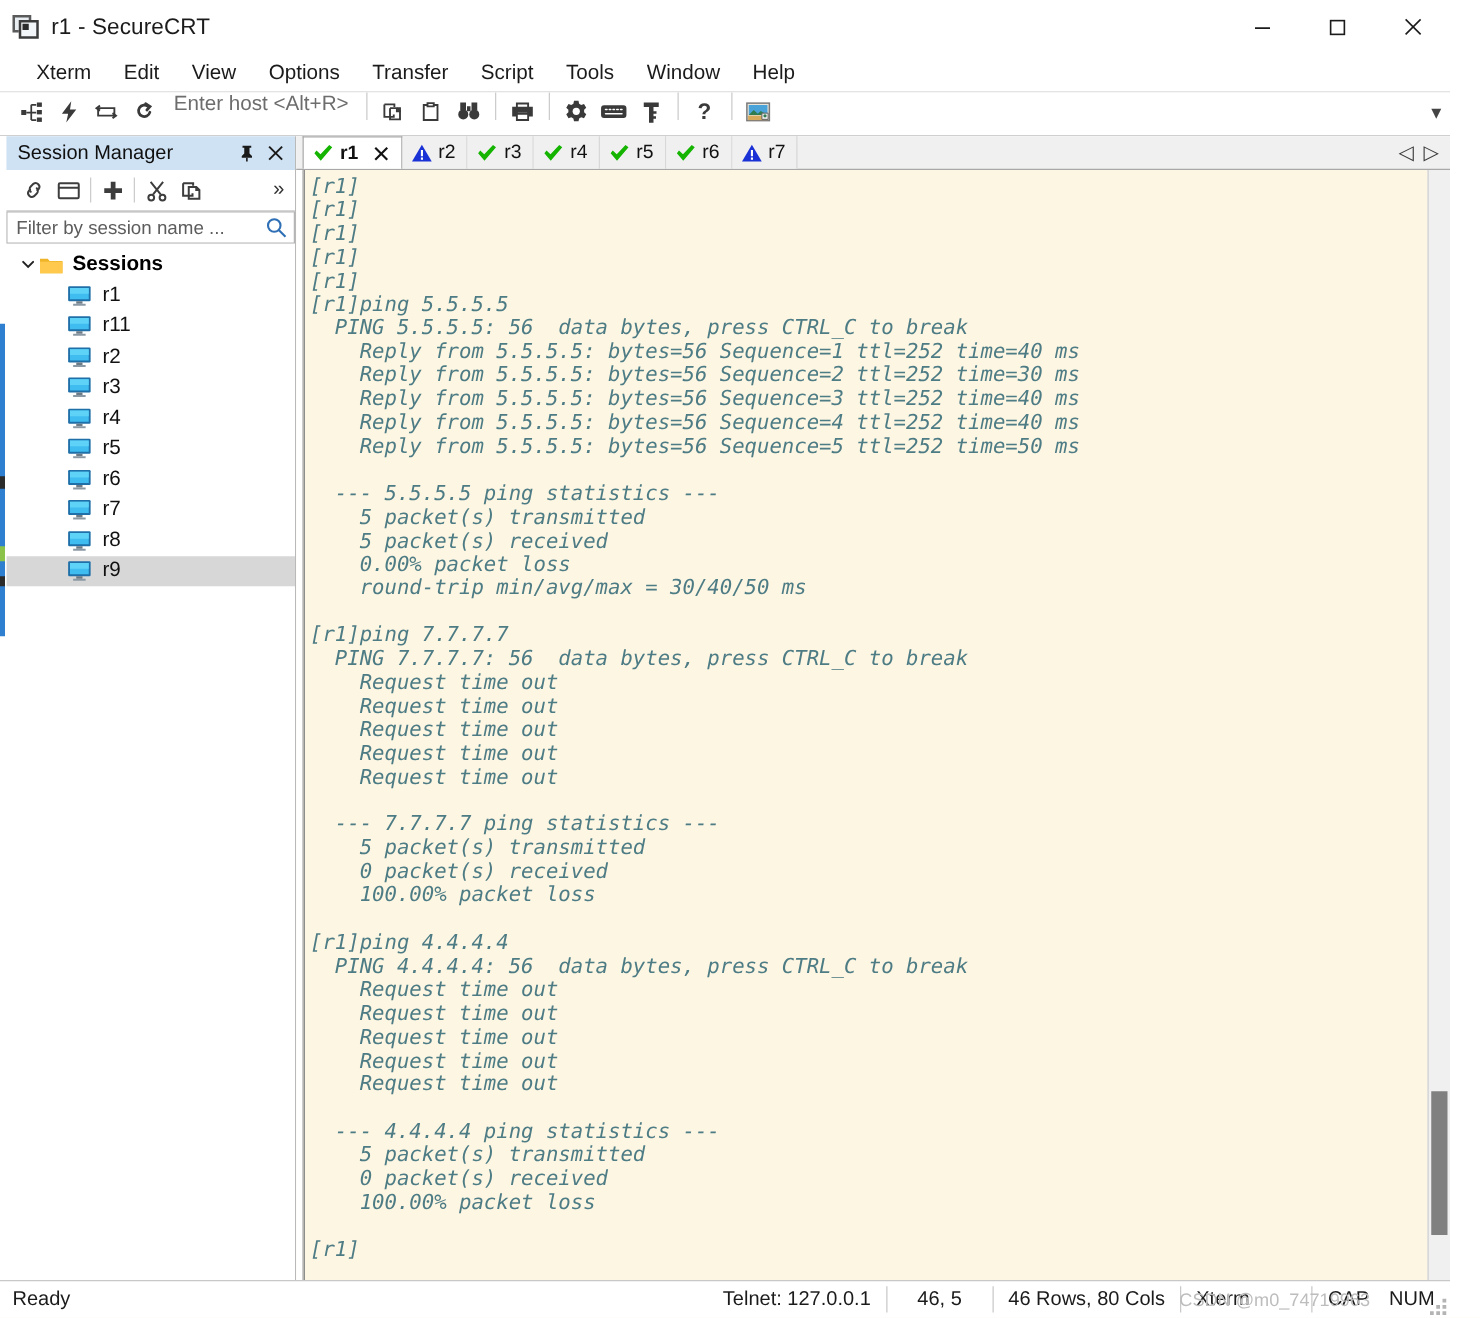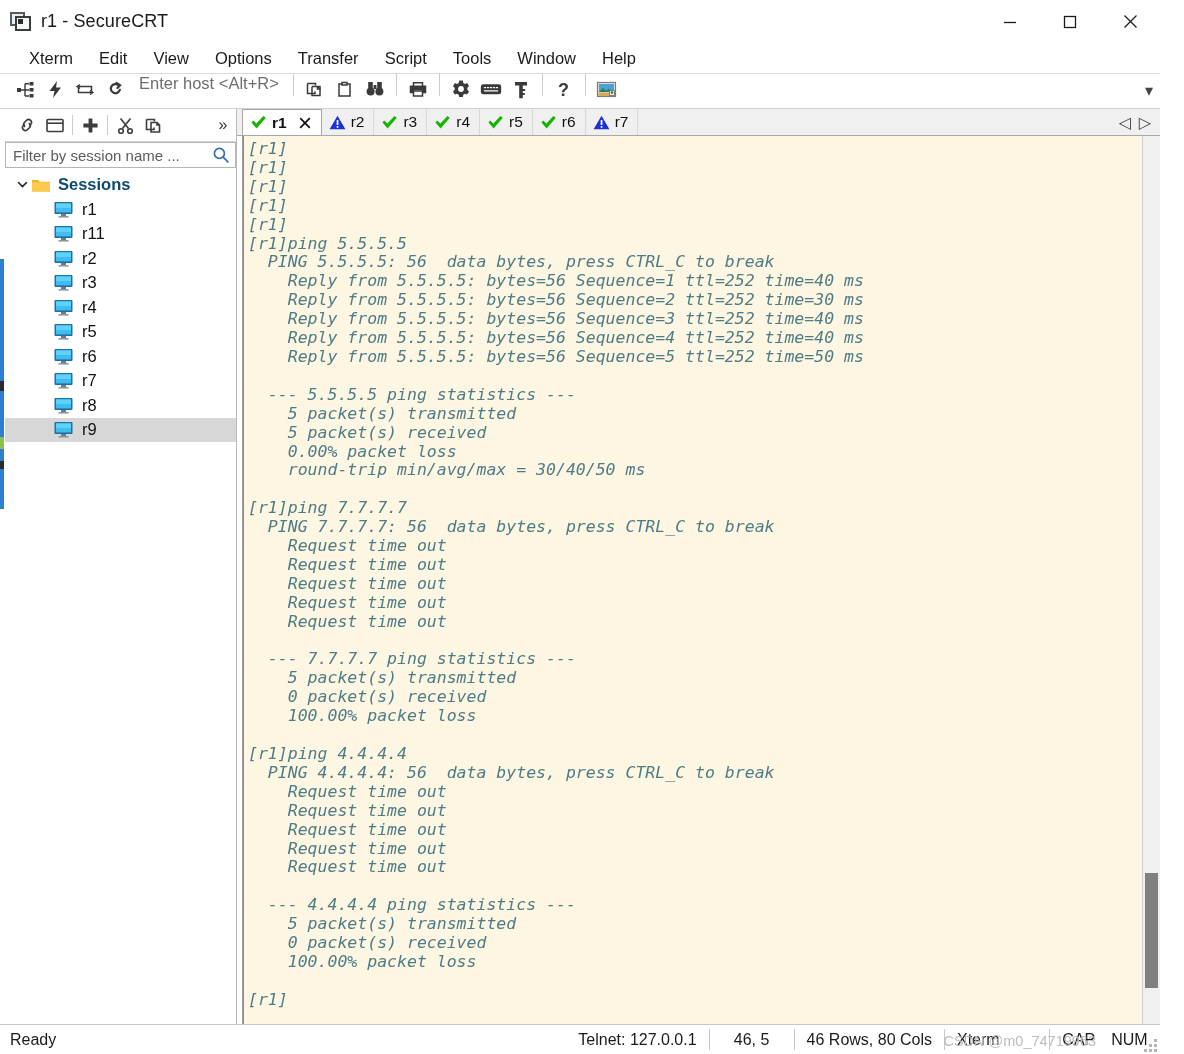--- a/index.html
+++ b/index.html
@@ -154,21 +154,21 @@
   .search-icon { width: 18px; height: 18px; color: #2f6fb5; flex: 0 0 18px; }
 
   .sp-tree {
     flex: 1 1 auto; overflow: hidden; background: #ffffff; padding-top: 4px;
   }
   .tree-root {
     display: flex; align-items: center; height: 25px; padding-left: 9px;
   }
   .twisty { width: 17px; height: 17px; display: flex; align-items: center; justify-content: center; color: #222; flex: 0 0 17px; }
   .folder-icon { width: 20px; height: 16px; margin-right: 7px; flex: 0 0 20px; }
-  .tree-root-label { font-size: 16.5px; color: #0c4a6e; font-weight: 700; }
+  .tree-root-label { font-size: 16.5px; color: #000000; font-weight: 700; }
   .tree-item {
     display: flex; align-items: center; height: 24.5px; padding-left: 48px;
   }
   .tree-item.selected { background: #d7d7d7; }
   .monitor-icon { width: 21px; height: 17px; margin-right: 8px; flex: 0 0 21px; }
   .tree-item-label { font-size: 16.5px; color: #111111; }
 
   
   .term-col { flex: 1 1 auto; display: flex; flex-direction: column; min-width: 0; background: #ffffff; }
 
@@ -399,20 +399,37 @@
   <div class="body-split">
 
     <div class="edge-strip">
       <div class="bluebar"></div>
       <div class="chip1"></div>
       <div class="chip2"></div>
       <div class="chip3"></div>
     </div>
 
     <div class="session-panel">
+      <div class="sp-header">
+        <div class="sp-title">Session Manager</div>
+        <div class="sp-header-btns">
+          <div class="sp-hbtn">
+            <svg width="13" height="15" viewBox="0 0 13 15">
+                <path d="M3 1.5 h7 v1.6 h-1.4 v4.6 l2 2.1 v1.4 H2.4 v-1.4 l2-2.1 V3.1 H3 z" fill="currentColor"></path>
+                <path d="M6.5 11.2 v3" stroke="currentColor" stroke-width="1.3"></path>
+              </svg>
+          </div>
+          <div class="sp-hbtn">
+            <svg width="13" height="13" viewBox="0 0 13 13">
+                <line x1="1.3" y1="1.3" x2="11.7" y2="11.7" stroke="currentColor" stroke-width="1.6"></line>
+                <line x1="11.7" y1="1.3" x2="1.3" y2="11.7" stroke="currentColor" stroke-width="1.6"></line>
+              </svg>
+          </div>
+        </div>
+      </div>
 
       <div class="sp-toolbar">
         <div class="sp-tb-btn">
           <svg width="20" height="18" viewBox="0 0 20 18" fill="none" stroke="currentColor" stroke-width="1.6" stroke-linecap="round">
             <path d="M7.6 10.4 a3 3 0 0 1 0-4.2 l2.1-2.1 a3 3 0 0 1 4.2 4.2 l-1 1"></path>
             <path d="M12.4 7.6 a3 3 0 0 1 0 4.2 l-2.1 2.1 a3 3 0 0 1-4.2-4.2 l1-1"></path>
           </svg>
         </div>
         <div class="sp-tb-btn">
           <svg width="20" height="17" viewBox="0 0 20 17" fill="none" stroke="currentColor" stroke-width="1.6">

